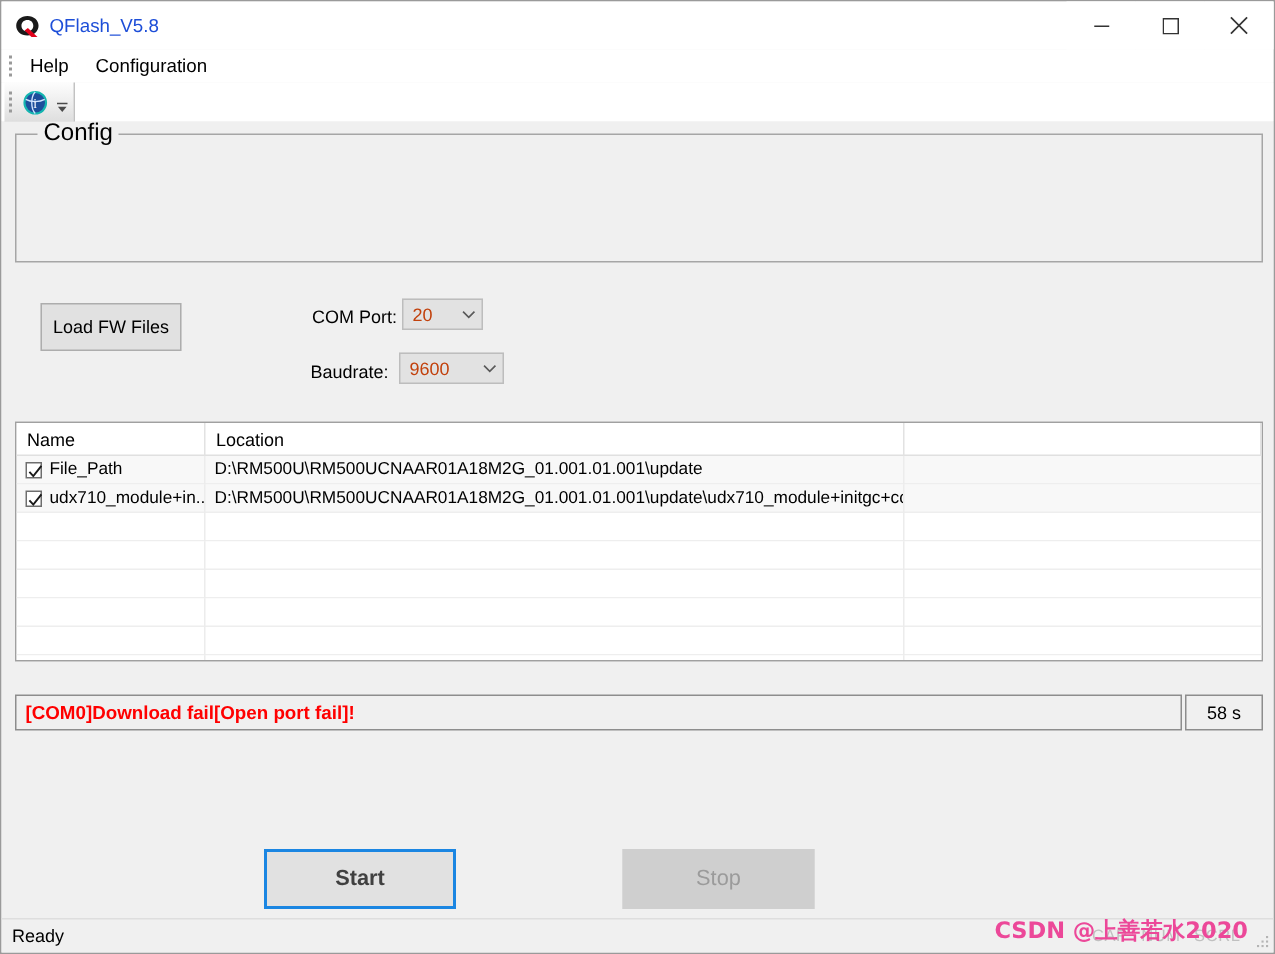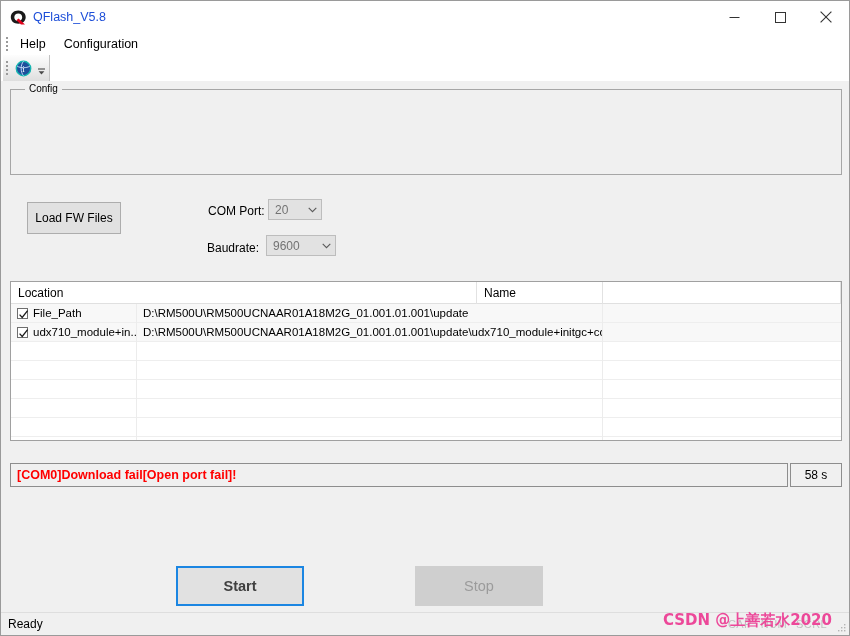--- a/index.html
+++ b/index.html
@@ -139,21 +139,21 @@
     left: 9px; top: 8px;
     width: 832px; height: 86px;
     border: 1px solid #a6a6a6;
     box-sizing: border-box;
   }
   .groupbox-title {
     position: absolute;
     left: 14px; top: -8px;
     background: #f0f0f0;
     padding: 0 4px;
-    font-size: 10px;
+    font-size: 16px;
     color: #000;
     line-height: 14px;
   }
   .load-btn {
     position: absolute;
     left: 26px; top: 121px;
     width: 94px; height: 32px;
     background: #e1e1e1;
     border: 1px solid #adadad;
     box-sizing: border-box;
@@ -175,21 +175,21 @@
   .label-baud { left: 206px; top: 160px; }
 
   .combo {
     position: absolute;
     background: #e2e2e2;
     border: 1px solid #bdbdbd;
     box-sizing: border-box;
     display: flex;
     align-items: center;
     font-size: 12px;
-    color: #737373;
+    color: #c2410c;
   }
   .combo .cval {
     flex: 1 1 auto;
     padding-left: 6px;
     white-space: nowrap;
     overflow: hidden;
   }
   .combo .carrow {
     width: 18px;
     display: flex;
@@ -471,22 +471,22 @@
       <span class="cval">9600</span>
       <span class="carrow">
         <svg width="9" height="6" viewBox="0 0 9 6">
             <path d="M0.7 0.8 L4.5 4.6 L8.3 0.8" fill="none" stroke="#5a5a5a" stroke-width="1.1"></path>
           </svg>
       </span>
     </div>
 
     <div class="filelist">
       <div class="fl-header">
+        <div class="th th-name">Name</div>
         <div class="th th-loc">Location</div>
-        <div class="th th-name">Name</div>
         <div class="th th-pad"></div>
       </div>
       <div class="fl-body">
 
         <div class="fl-row">
           <div class="cell cell-name">
             <span class="chk">
               <svg width="13" height="13" viewBox="0 0 13 13">
                   <path d="M2.6 6.6 L5.2 9.4 L10.6 2.6" fill="none" stroke="#1a1a1a" stroke-width="1.3"></path>
                 </svg>

